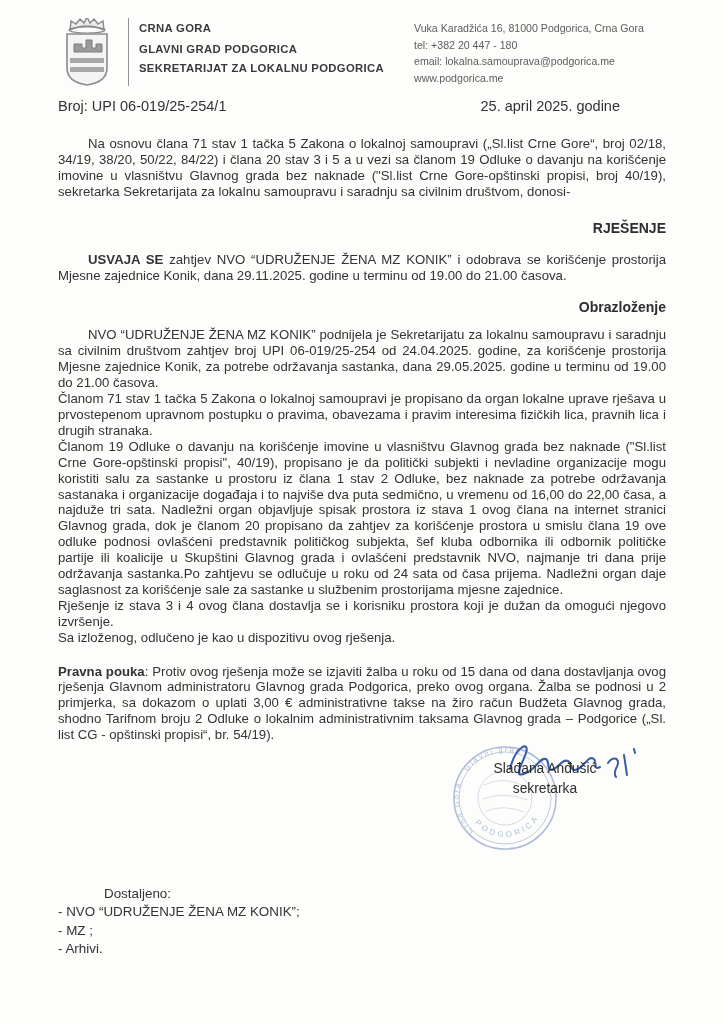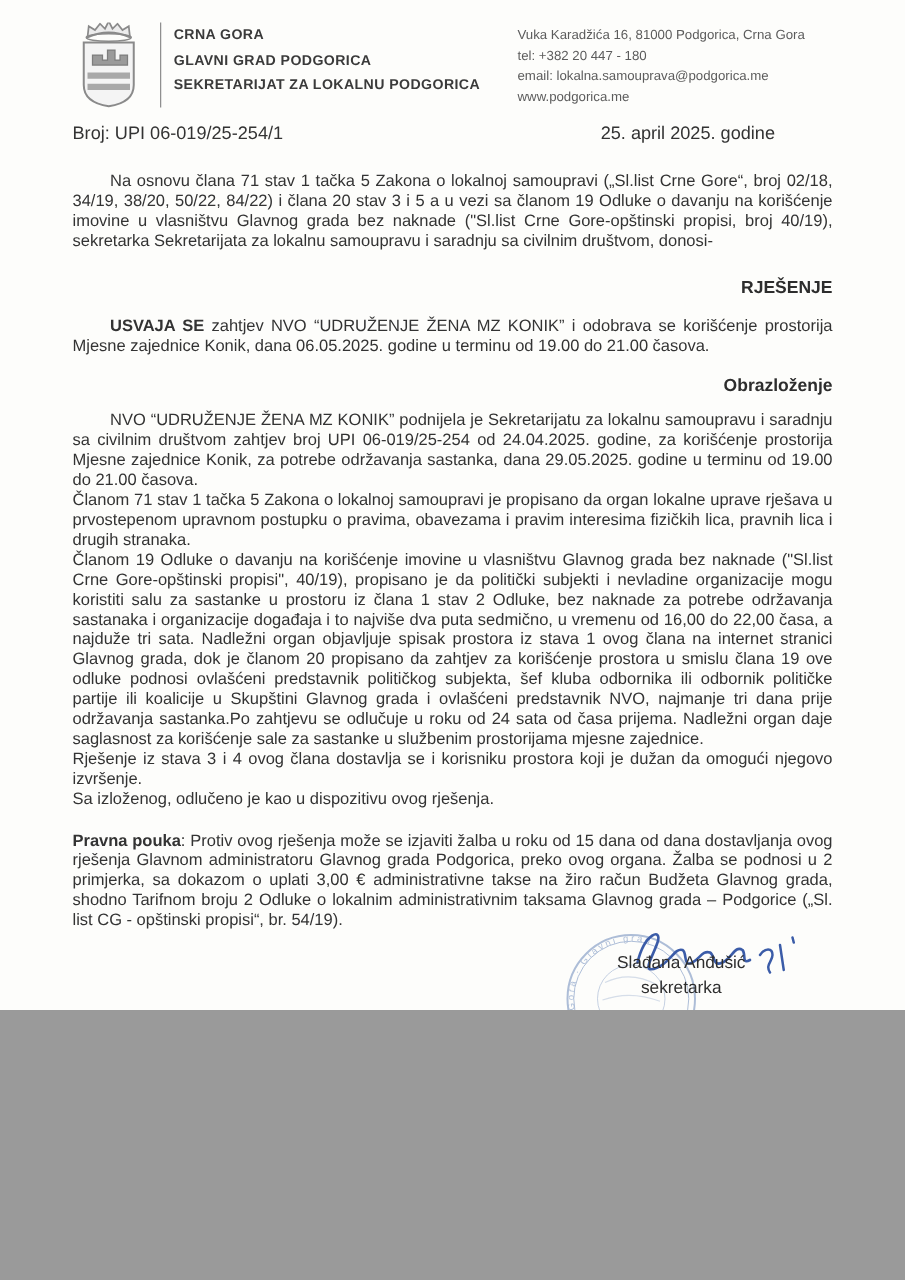--- a/index.html
+++ b/index.html
@@ -1,18 +1,18 @@
 <!DOCTYPE html>
 <html><head>
 <meta charset="utf-8">
 <style>
   html,body{margin:0;padding:0;background:#9a9a9a;}
   .page{
     position:relative;
-    width:724px;height:808px;
+    width:724px;height:1024px;
     margin:0 auto;
     background:#fdfdfb;
     box-sizing:border-box;
     padding:16px 58px 0 58px;
     font-family:"Liberation Sans", sans-serif;
     color:#2e2e2e;
     overflow:hidden;
   }
   
   .hdr{display:flex;align-items:flex-start;}
@@ -87,21 +87,21 @@
 
   <div class="numrow">
     <div class="doc-number">Broj: UPI 06-019/25-254/1</div>
     <div class="doc-date">25. april 2025. godine</div>
   </div>
 
   <p class="body-text intro">Na osnovu člana 71 stav 1 tačka 5 Zakona o lokalnoj samoupravi („Sl.list Crne Gore“, broj 02/18, 34/19, 38/20, 50/22, 84/22) i člana  20 stav 3 i 5 a u vezi sa članom 19  Odluke o davanju na korišćenje imovine u vlasništvu Glavnog grada bez naknade ("Sl.list Crne Gore-opštinski propisi, broj 40/19), sekretarka Sekretarijata za lokalnu samoupravu i saradnju sa civilnim društvom, donosi-</p>
 
   <div class="center-title">RJEŠENJE</div>
 
-  <p class="body-text decision"><b>USVAJA SE</b><span> zahtjev NVO “UDRUŽENJE ŽENA MZ KONIK”  i odobrava se korišćenje prostorija Mjesne zajednice Konik, dana 06.05.2025. godine u terminu od 19.00 do 21.00 časova.</span></p>
+  <p class="body-text decision"><b>USVAJA SE</b><span> zahtjev NVO “UDRUŽENJE ŽENA MZ KONIK”  i odobrava se korišćenje prostorija Mjesne zajednice Konik, dana 29.11.2025. godine u terminu od 19.00 do 21.00 časova.</span></p>
 
   <div class="center-title rationale-title">Obrazloženje</div>
 
   <div class="rationale">
     <p class="body-text first">NVO “UDRUŽENJE ŽENA MZ KONIK” podnijela je Sekretarijatu za lokalnu samoupravu i saradnju sa civilnim društvom  zahtjev broj UPI 06-019/25-254 od 24.04.2025. godine, za korišćenje prostorija Mjesne zajednice Konik, za potrebe održavanja sastanka, dana 29.05.2025. godine u terminu od 19.00 do 21.00 časova.</p>
     <p class="body-text">Članom 71 stav 1 tačka 5  Zakona o lokalnoj samoupravi je propisano da organ lokalne uprave rješava u prvostepenom upravnom postupku o pravima, obavezama i pravim interesima fizičkih lica, pravnih lica i drugih stranaka.</p>
     <p class="body-text">Članom 19 Odluke o davanju na korišćenje imovine u vlasništvu Glavnog grada bez naknade ("Sl.list Crne Gore-opštinski propisi", 40/19), propisano je da politički subjekti i nevladine organizacije mogu koristiti salu za sastanke u prostoru iz člana 1 stav 2 Odluke, bez naknade za potrebe održavanja sastanaka i organizacije događaja i to najviše dva puta sedmično, u vremenu od 16,00 do 22,00 časa, a najduže tri sata. Nadležni organ objavljuje spisak prostora iz stava 1 ovog člana na internet stranici Glavnog grada, dok je članom 20 propisano  da zahtjev za korišćenje prostora u smislu člana 19 ove odluke podnosi ovlašćeni predstavnik političkog subjekta, šef kluba odbornika ili odbornik političke partije ili koalicije u Skupštini Glavnog grada i ovlašćeni predstavnik NVO, najmanje tri dana prije održavanja sastanka.Po zahtjevu se odlučuje u roku od 24 sata od časa prijema. Nadležni organ daje saglasnost za korišćenje sale za sastanke u službenim prostorijama mjesne zajednice.</p>
     <p class="body-text">Rješenje iz stava 3 i 4 ovog člana dostavlja se i korisniku prostora koji je dužan da omogući njegovo izvršenje.</p>
     <p class="body-text">Sa izloženog, odlučeno je kao u dispozitivu ovog rješenja.</p>
   </div>
@@ -132,15 +132,16 @@
       </svg>
       <div class="sig-name">Slađana Anđušić</div>
       <div class="sig-role">sekretarka</div>
     </div>
   </div>
 
   <div class="dist">
     <div class="dist-label">Dostaljeno:</div>
     <div>- NVO “UDRUŽENJE ŽENA MZ KONIK”;</div>
     <div>- MZ ;</div>
+    <div>- Arhivi.</div>
   </div>
 
 </div>
 
 </body></html>

